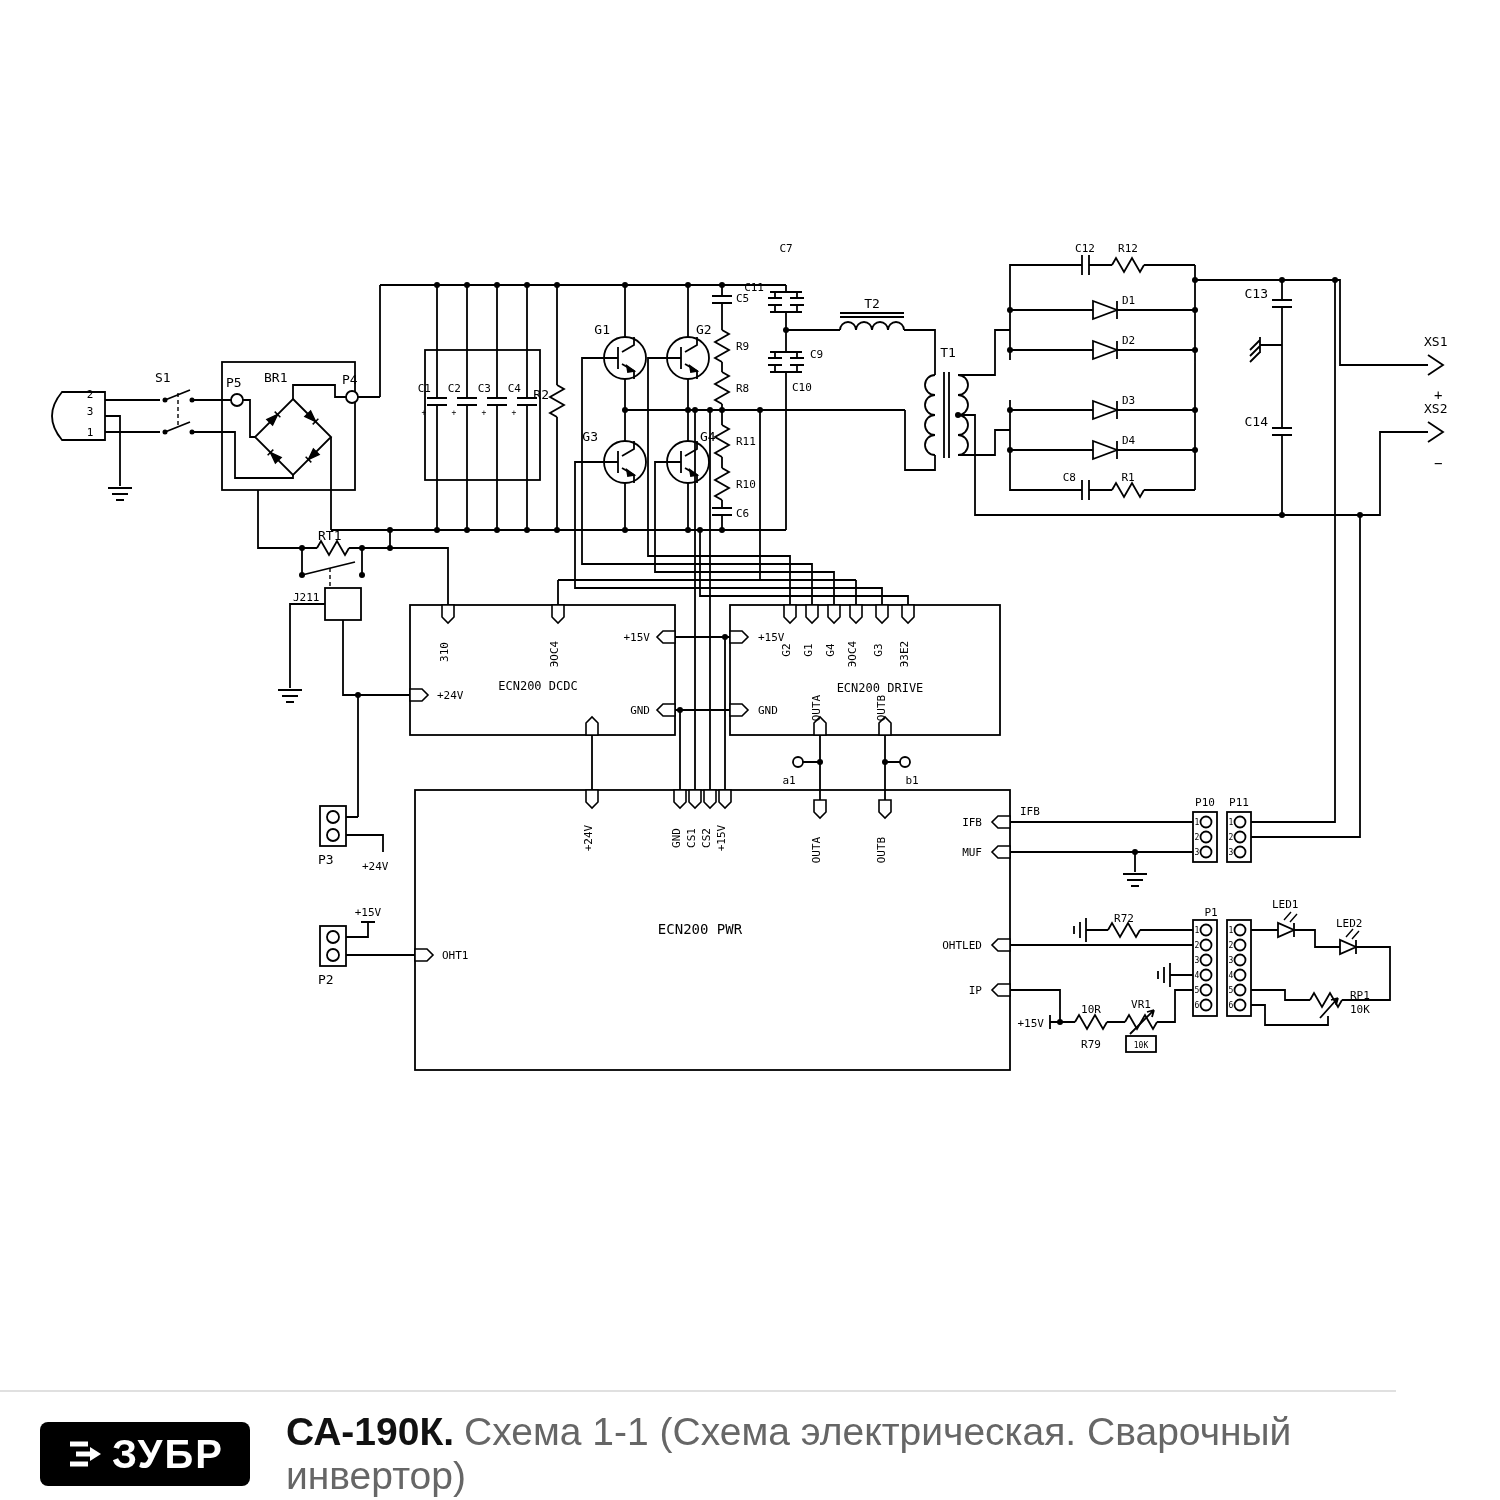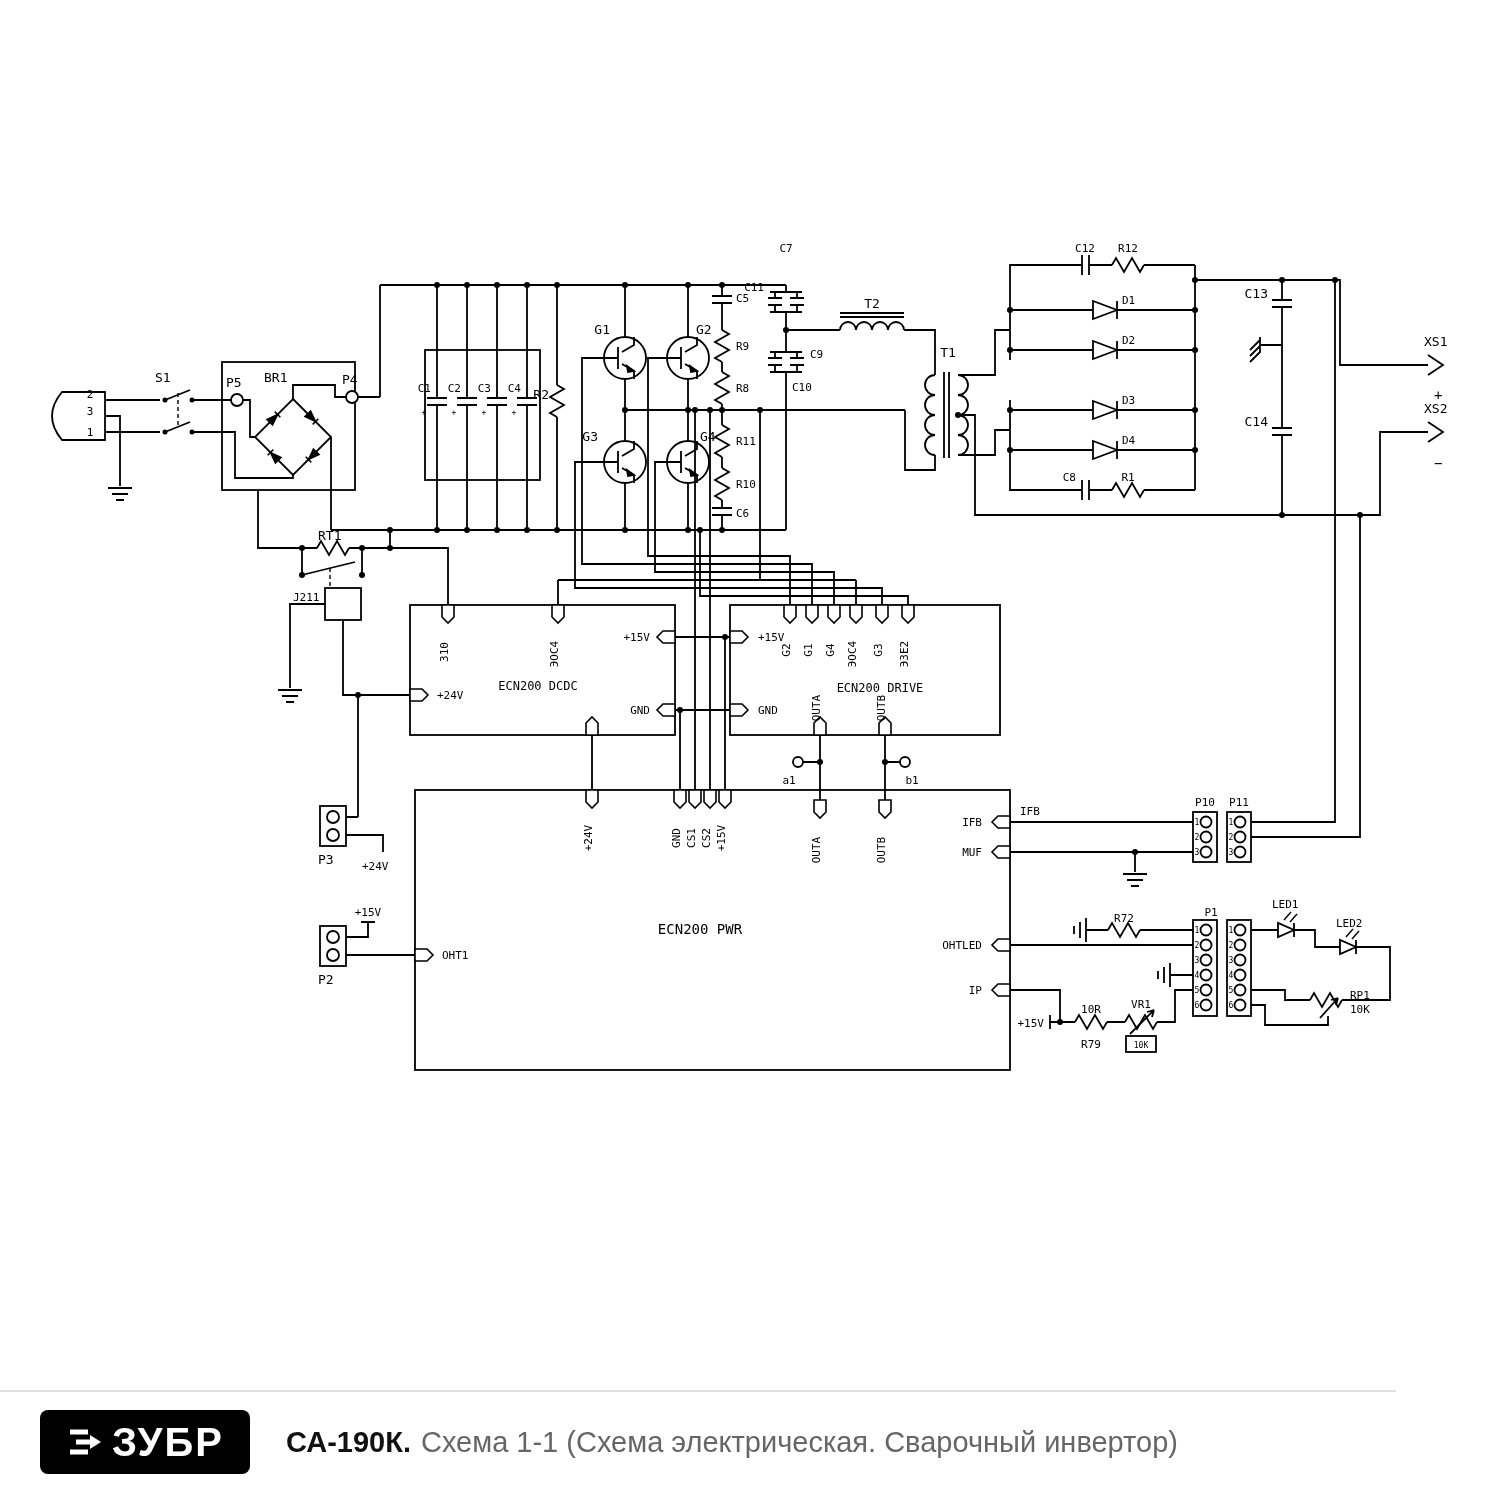--- a/index.html
+++ b/index.html
@@ -17,21 +17,21 @@
   .dot{fill:#000;stroke:none;}
   .tp{fill:#fff;stroke:#000;stroke-width:1.8;}
   .dash{stroke:#000;stroke-width:1.4;fill:none;stroke-dasharray:4 3;}
   
   #footer{position:absolute;left:0;top:1390px;width:1396px;border-top:2px solid #e0e0e0;}
   #footer-row{display:flex;align-items:center;margin:18px 0 0 40px;}
   #brandbox{width:210px;height:64px;background:#000;border-radius:8px;
             display:flex;align-items:center;justify-content:center;gap:10px;flex:none;}
   #brandbox .brandtxt{color:#fff;font-weight:bold;font-size:40px;letter-spacing:2px;
             font-family:"Liberation Sans",sans-serif;}
-  #title{margin-left:36px;font-size:29px;color:#666;}
+  #title{margin-left:36px;font-size:39px;color:#666;}
   #title .model{font-weight:bold;color:#111;margin-right:10px;}
 </style>
 </head>
 <body>
 
 <div id="page">
 
 <svg id="schem" width="1500" height="1330" viewBox="0 0 1500 1330">
   <defs>
     <g id="gndsym" stroke="#000" stroke-width="1.8" fill="none">

